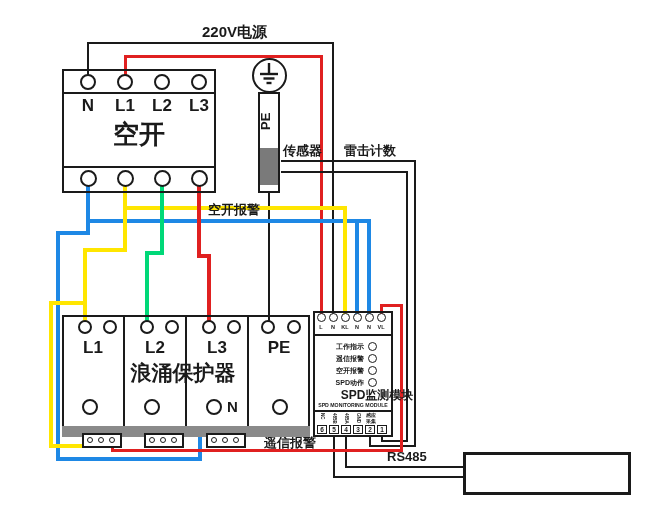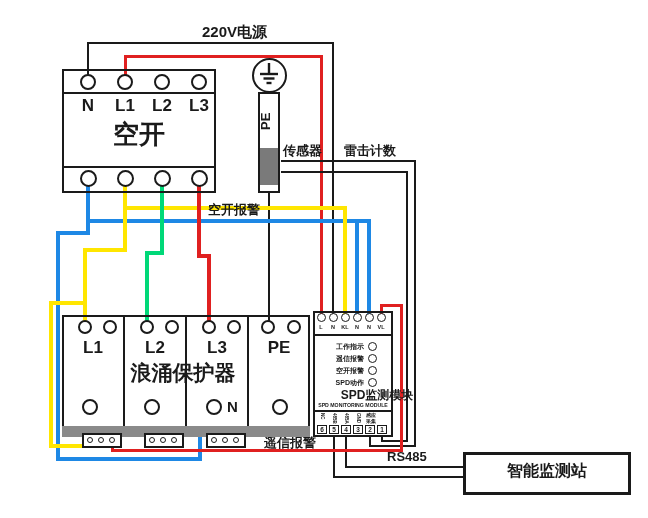--- a/index.html
+++ b/index.html
@@ -162,15 +162,14 @@
   <div class="abs" style="left:366px;top:413px;width:11px;font-size:5px;font-weight:bold;line-height:5.5px;">感应采集</div>
 
   <div class="numbox" style="left:317px;top:425px;width:10px;height:9px;">6</div>
   <div class="numbox" style="left:329px;top:425px;width:10px;height:9px;">5</div>
   <div class="numbox" style="left:341px;top:425px;width:10px;height:9px;">4</div>
   <div class="numbox" style="left:353px;top:425px;width:10px;height:9px;">3</div>
   <div class="numbox" style="left:365px;top:425px;width:10px;height:9px;">2</div>
   <div class="numbox" style="left:377px;top:425px;width:10px;height:9px;">1</div>
 
   <div class="box" style="left:463px;top:452px;width:168px;height:43px;border-width:3px;background:#fff;"></div>
-  <div class="lbl" style="left:466px;top:462px;width:162px;font-size:16px;text-align:center;">智能监测站</div>
 
 </div>
 
 </body></html>

